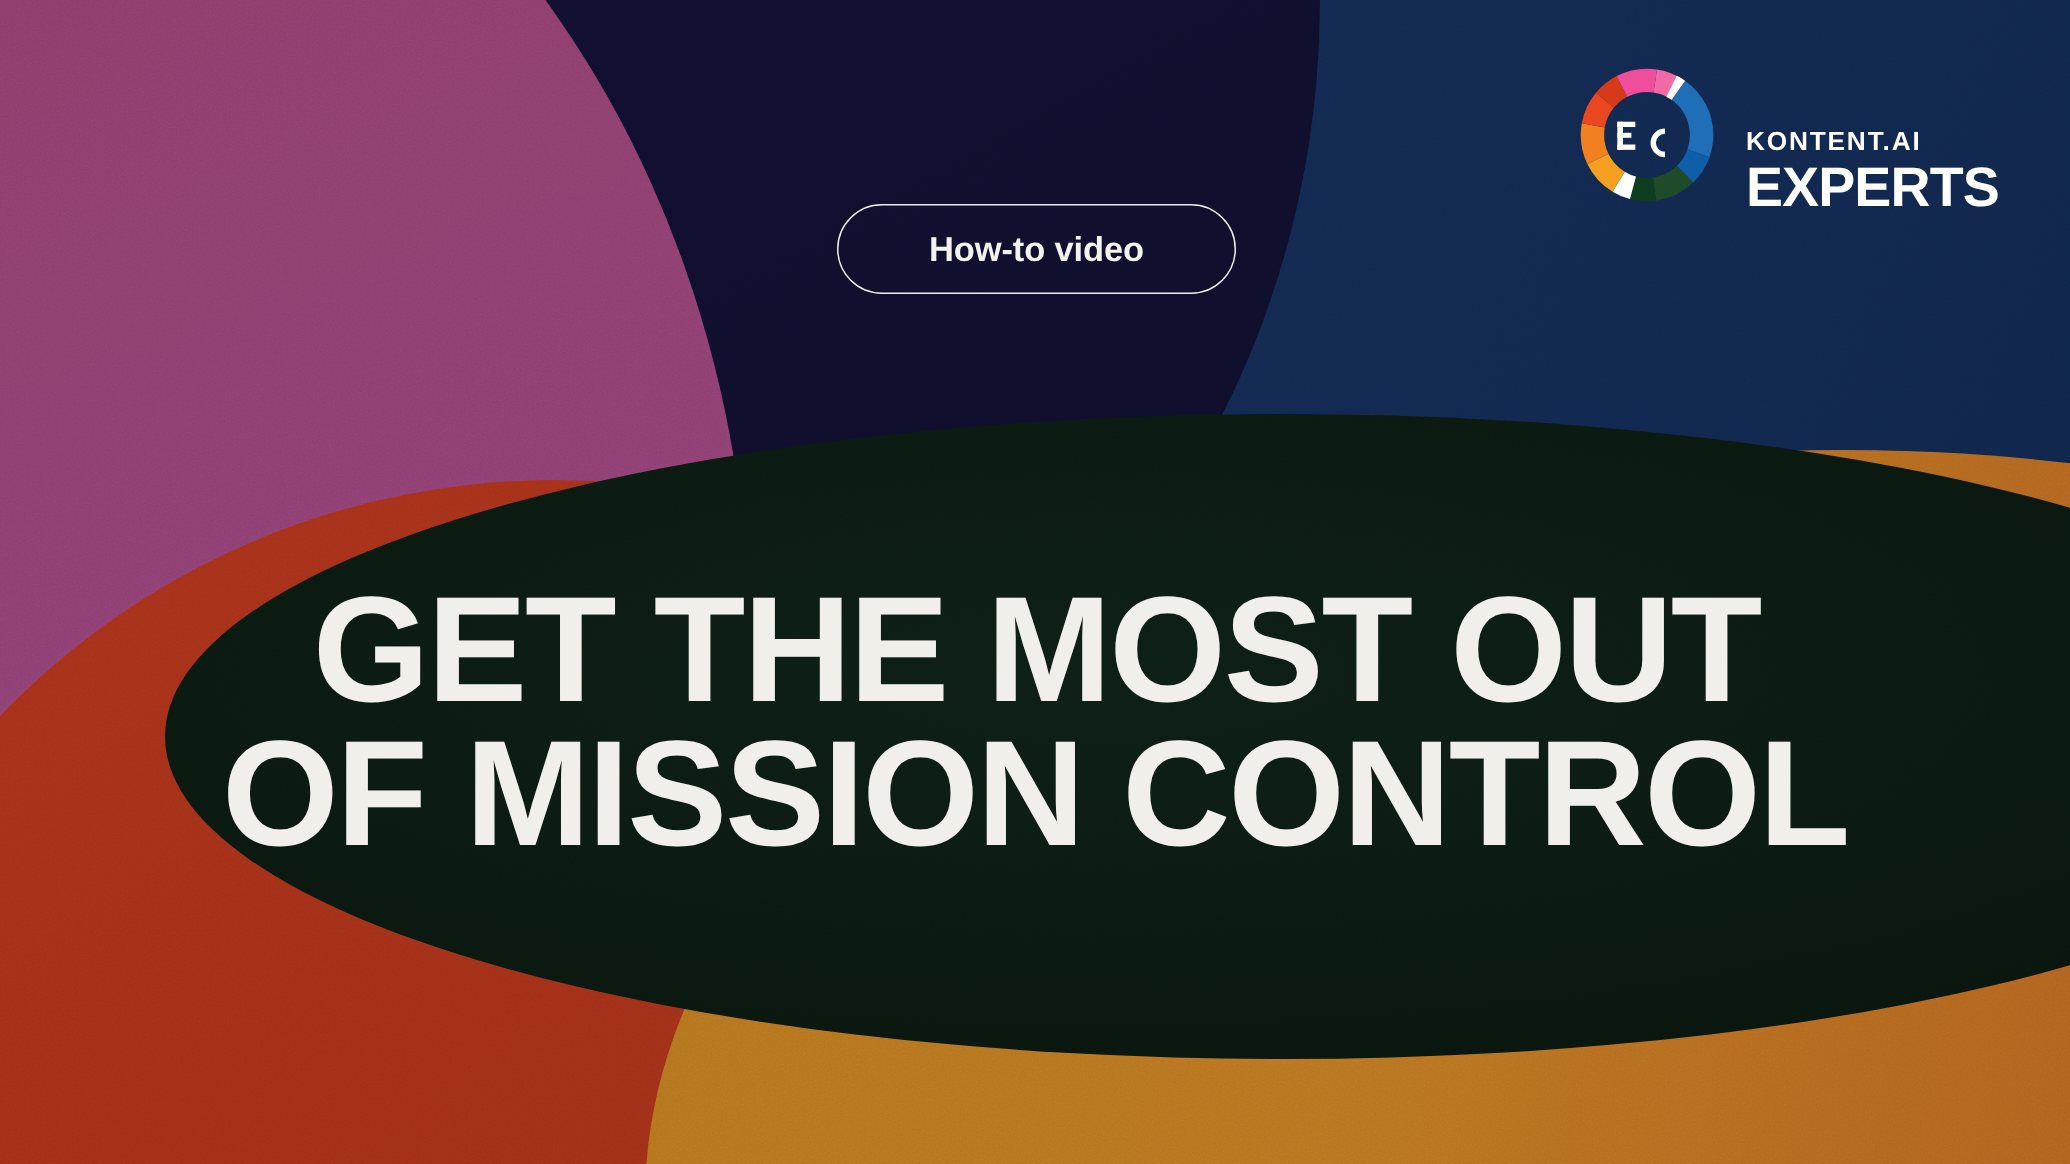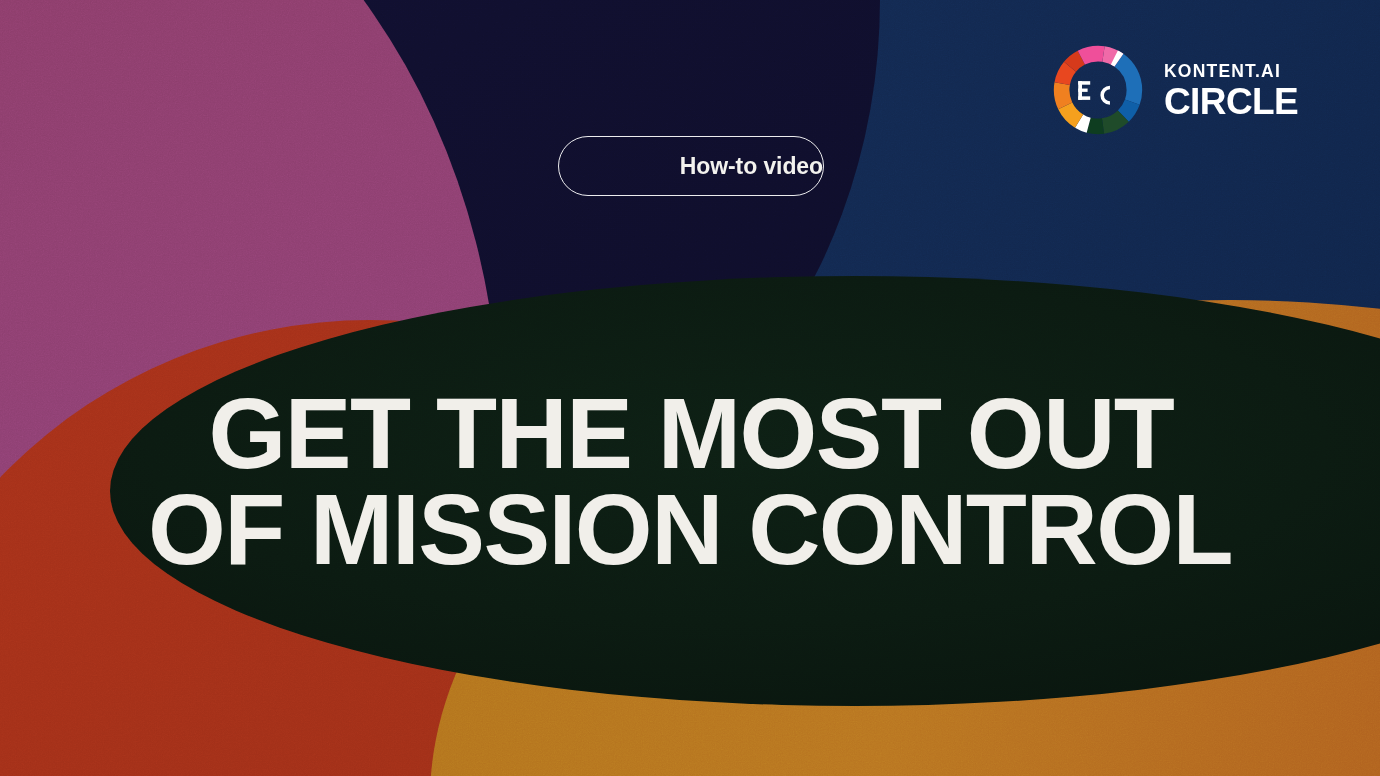--- a/index.html
+++ b/index.html
@@ -109,21 +109,21 @@
     box-sizing: border-box;
     border: 1.6px solid rgba(255,255,255,.92);
     border-radius: 32px;
     background: transparent;
     color: #f3f2ee;
     font-size: 23px;
     font-weight: 700;
     letter-spacing: -0.1px;
     display: flex;
     align-items: center;
-    justify-content: flex-end;
+    justify-content: center;
     cursor: pointer;
     font-family: "Liberation Sans", sans-serif;
     padding: 0;
   }
 
   
   .headline {
     position: absolute;
     left: 0;
     right: 0;
@@ -145,21 +145,21 @@
   }
   .headline .line-1 { padding-left: 2px; }
   .headline .line-2 { padding-left: 0px; }
 
   
   .logo-lockup {
     position: absolute;
     left: 1046px;
     top: 38px;
     display: flex;
-    align-items: center;
+    align-items: flex-end;
     gap: 14px;
   }
   .logo-mark {
     width: 104px;
     height: 104px;
     flex: 0 0 auto;
     display: block;
   }
   .logo-words {
     display: flex;
@@ -246,19 +246,19 @@
           <rect x="31" y="41.5" width="11.5" height="3.4"></rect>
           <rect x="31" y="48.6" width="9" height="3.2"></rect>
           <rect x="31" y="56.1" width="11.5" height="3.4"></rect>
         </g>
         <path d="M 61.5 47.5 A 7.5 7.5 0 1 0 61.5 62.5" fill="none" stroke="#ffffff" stroke-width="3.4" stroke-linecap="butt"></path>
       </svg>
 
       <div class="logo-words">
         <div class="kontent-ai">KONTENT.AI</div>
         <div class="ec-words">
-          <span>CIRCLE</span>
+          <span>EXPERTS</span>
         </div>
       </div>
     </div>
 
   </div>
 </div>
 
 </body></html>

